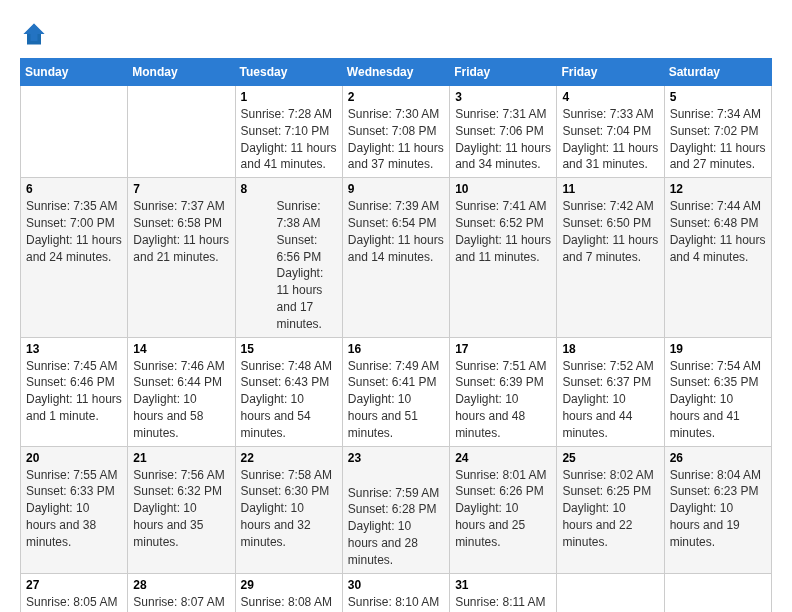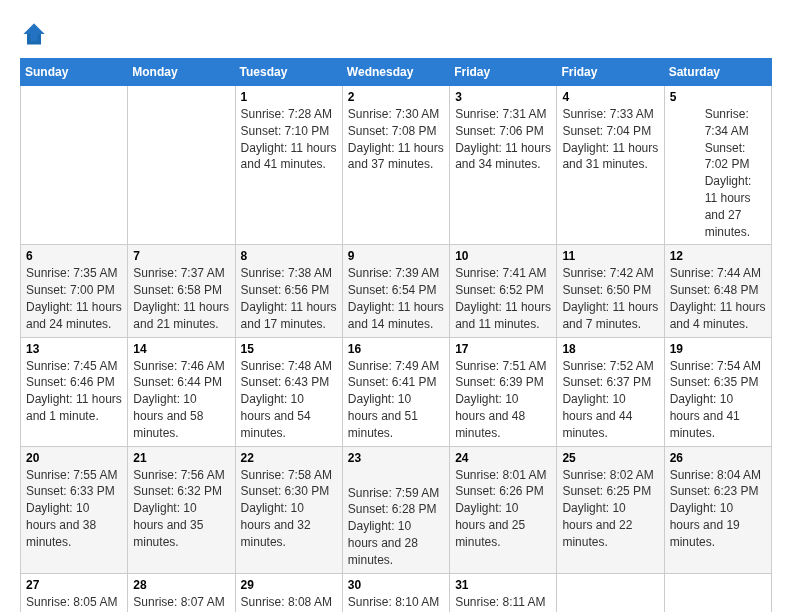--- a/index.html
+++ b/index.html
@@ -144,41 +144,41 @@
 Daylight: 11 hours and 34 minutes.</div>
         </td>
         <td>
           <span class="day-num">4</span>
           <div class="day-info" style="white-space: pre-line;">Sunrise: 7:33 AM
 Sunset: 7:04 PM
 Daylight: 11 hours and 31 minutes.</div>
         </td>
         <td>
           <span class="day-num">5</span>
-          <div class="day-info" style="white-space: pre-line; margin-left: 35px;">Sunrise: 7:34 AM
+          <div class="day-info" style="white-space: pre-line;">Sunrise: 7:34 AM
 Sunset: 7:02 PM
 Daylight: 11 hours and 27 minutes.</div>
         </td>
       </tr>
       <tr>
         <td>
           <span class="day-num">6</span>
           <div class="day-info" style="white-space: pre-line;">Sunrise: 7:35 AM
 Sunset: 7:00 PM
 Daylight: 11 hours and 24 minutes.</div>
         </td>
         <td>
           <span class="day-num">7</span>
           <div class="day-info" style="white-space: pre-line;">Sunrise: 7:37 AM
 Sunset: 6:58 PM
 Daylight: 11 hours and 21 minutes.</div>
         </td>
         <td>
           <span class="day-num">8</span>
-          <div class="day-info" style="white-space: pre-line;">Sunrise: 7:38 AM
+          <div class="day-info" style="white-space: pre-line; margin-left: 36px;">Sunrise: 7:38 AM
 Sunset: 6:56 PM
 Daylight: 11 hours and 17 minutes.</div>
         </td>
         <td>
           <span class="day-num">9</span>
           <div class="day-info" style="white-space: pre-line;">Sunrise: 7:39 AM
 Sunset: 6:54 PM
 Daylight: 11 hours and 14 minutes.</div>
         </td>
         <td>

